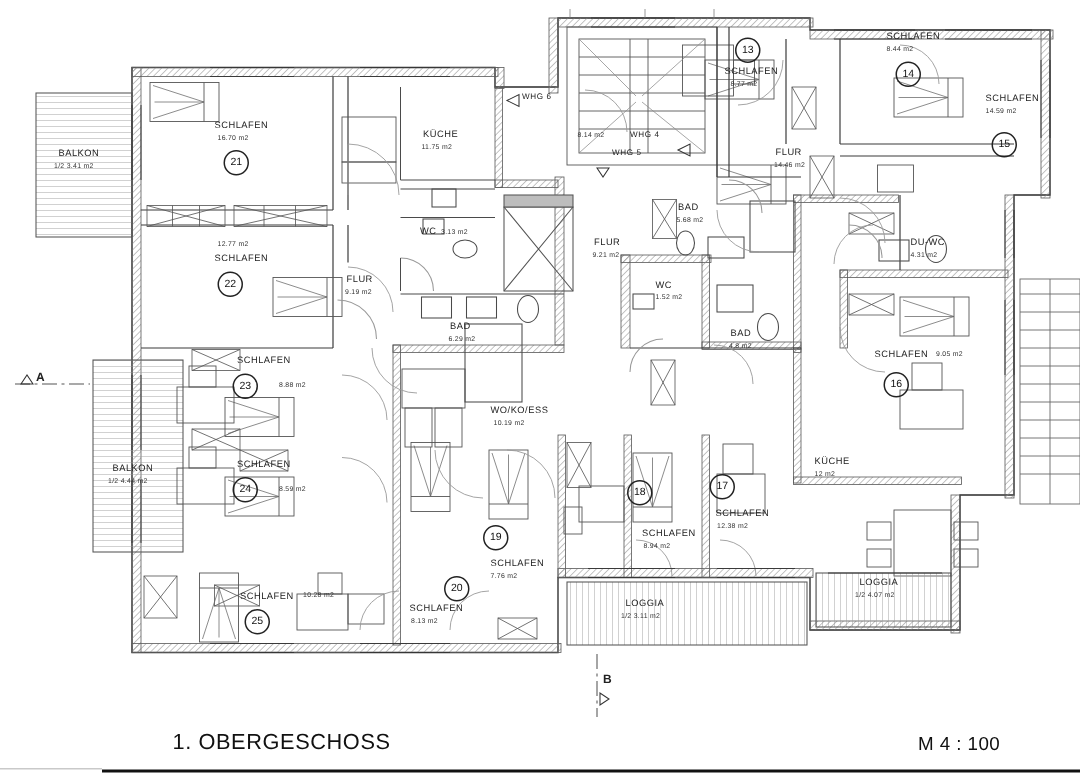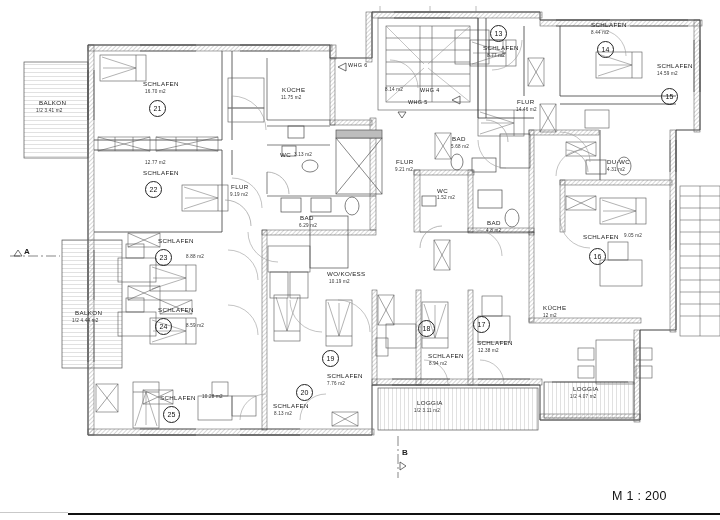--- a/index.html
+++ b/index.html
@@ -504,17 +504,18 @@
   <div class="lbl rname" style="left:417px;top:400px">LOGGIA</div>
   <div class="lbl rarea" style="left:414px;top:409px">1/2 3.11 m2</div>
 
   <div class="lbl rname" style="left:573px;top:386px">LOGGIA</div>
   <div class="lbl rarea" style="left:570px;top:395px">1/2 4.07 m2</div>
 
   <div class="lbl secletter" style="left:24px;top:248px">A</div>
   <div class="lbl secletter" style="left:402px;top:449px">B</div>
 
   <div class="footer"></div>
-  <div class="fscale">M 1 : 200</div>
+  <div class="ftitle">1. OBERGESCHOSS</div>
+  <div class="fscale">M 4 : 100</div>
   <div class="frule"></div>
   <div class="frule2"></div>
 
 </div>
 
 </body></html>

